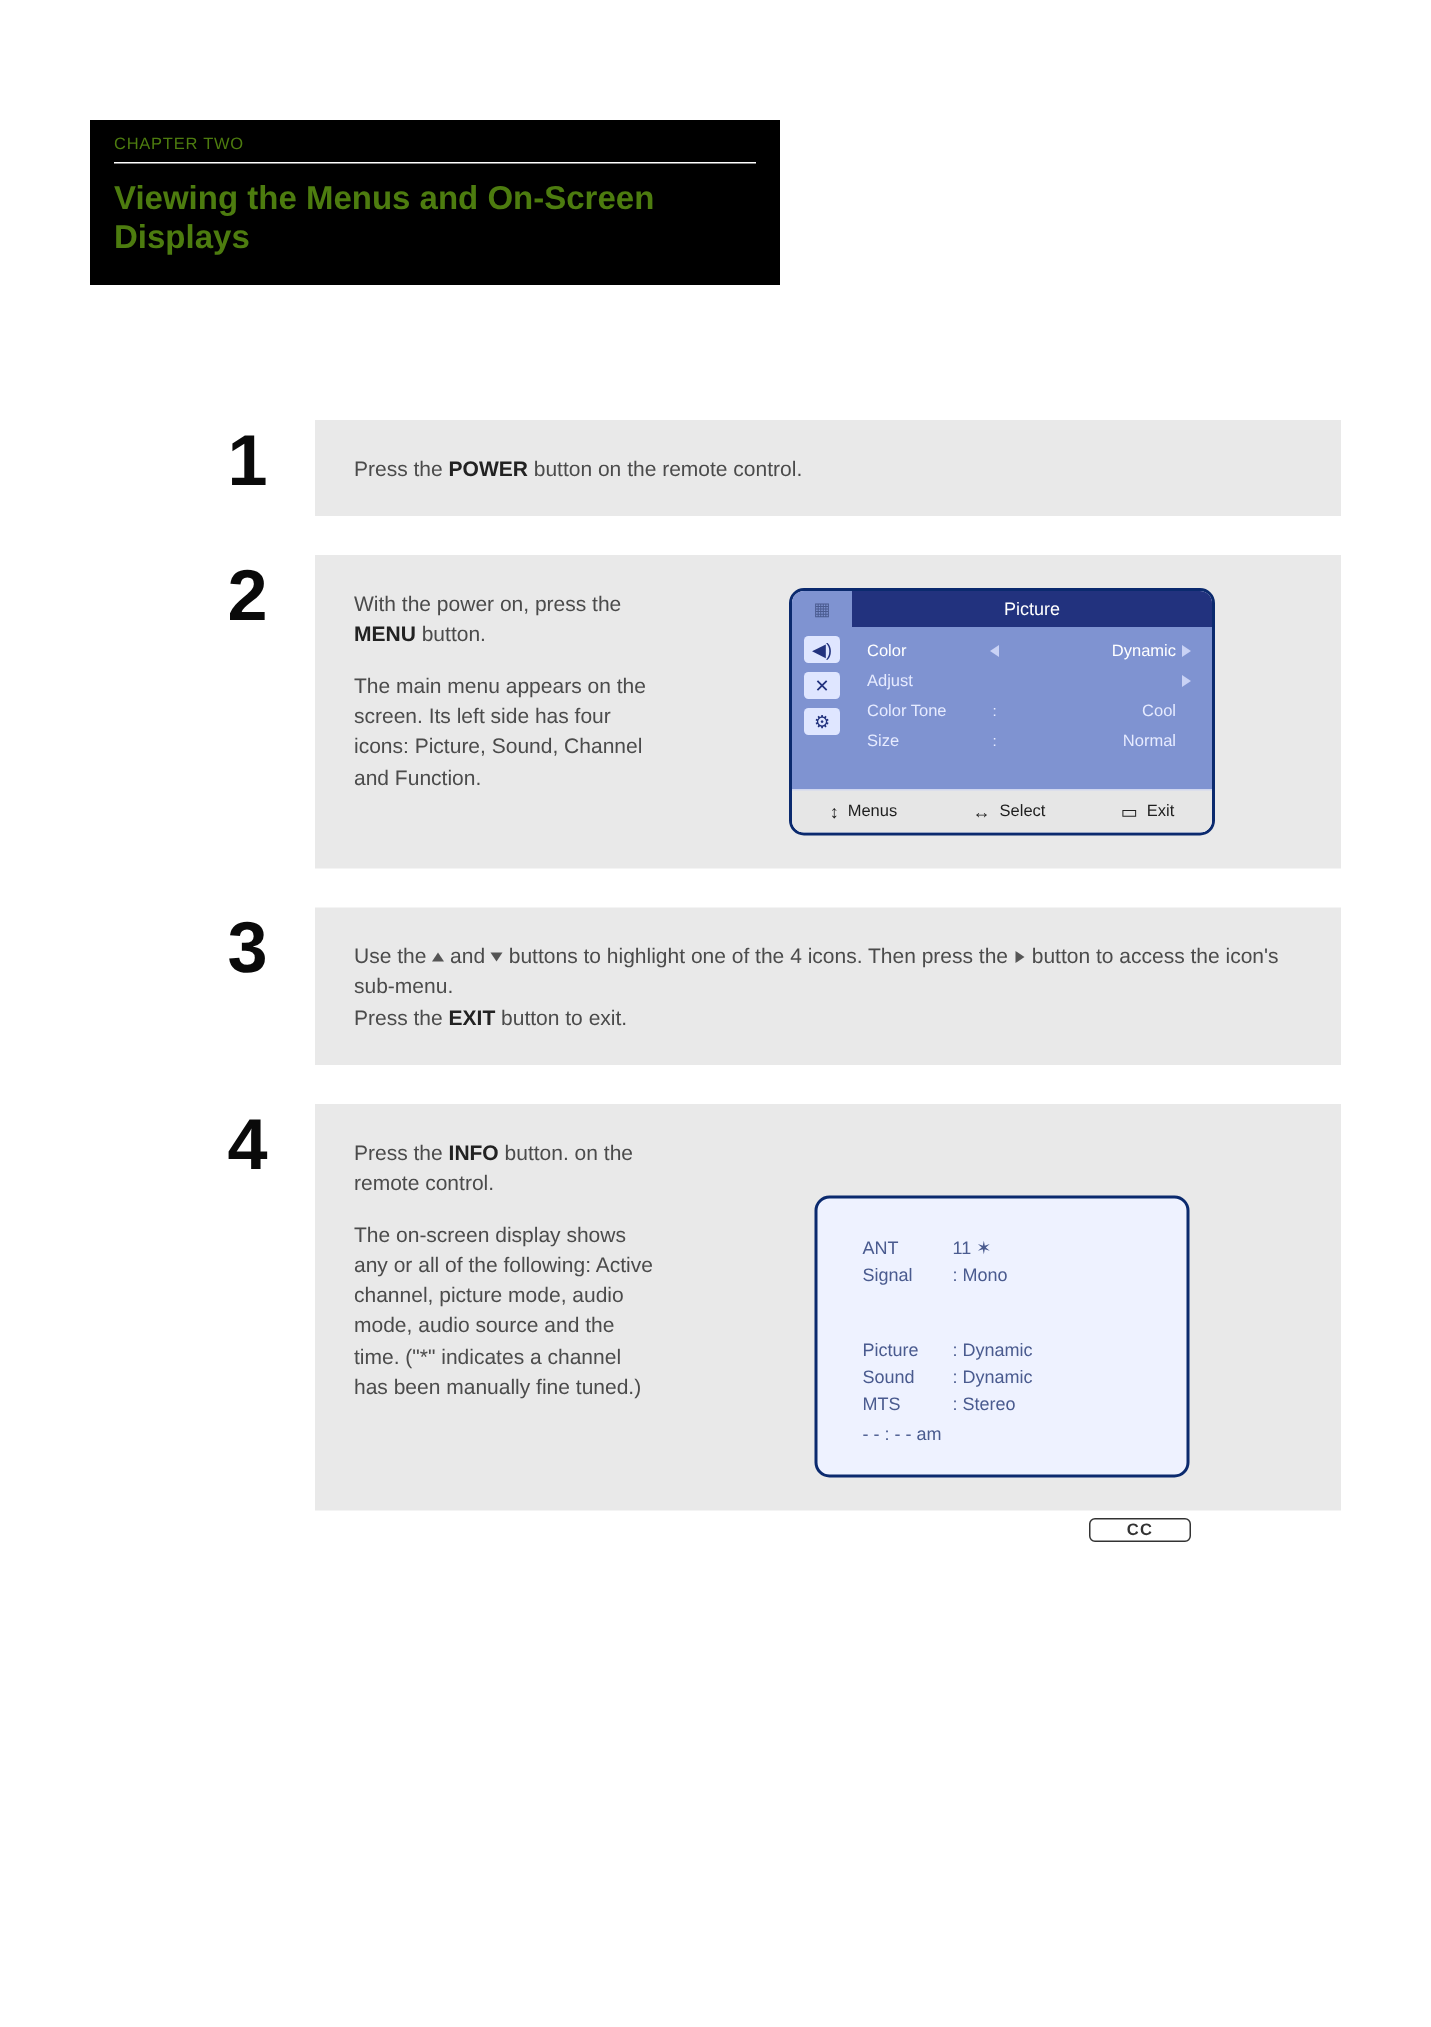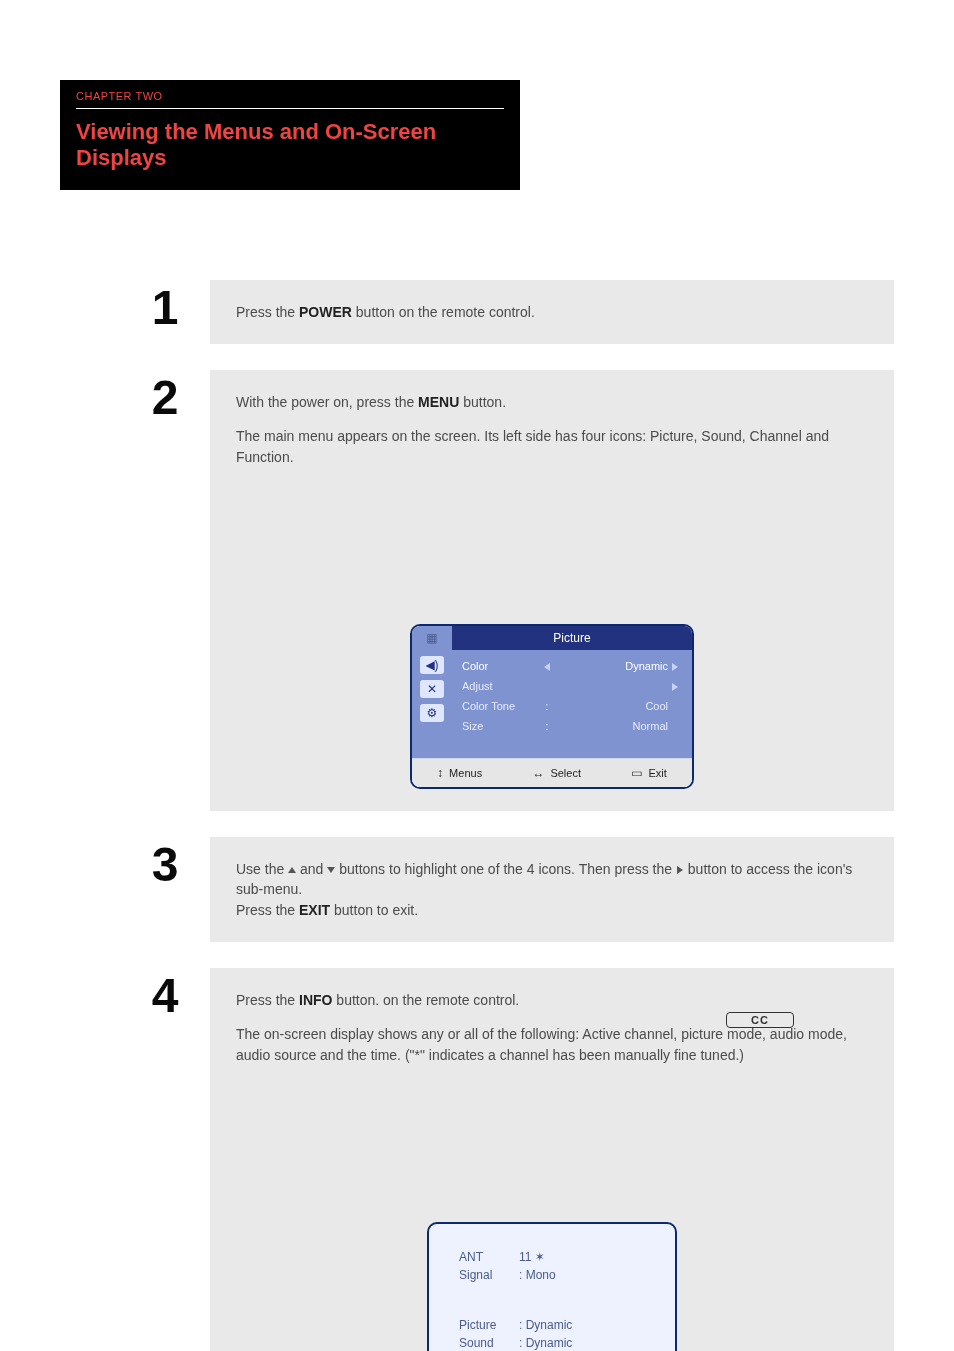--- a/index.html
+++ b/index.html
@@ -15,21 +15,21 @@
     margin: 0 auto;
     position: relative;
     background: #fff;
     padding: 40px 60px 60px 60px;
     box-sizing: border-box;
   }
 
   
   .title-bar {
     background: #000;
-    color: #ef4444;
+    color: #4d7c0f;
     width: 460px;
     box-sizing: border-box;
     margin-top: 40px;
   }
   .title-bar .chapter {
     font-size: 11px;
     letter-spacing: 0.5px;
     padding: 10px 16px 0 16px;
   }
   .title-bar .divider {
@@ -72,21 +72,20 @@
 
   .step-body {
     flex: 1 1 auto;
     background: #e9e9e9;
     padding: 22px 26px;
     box-sizing: border-box;
   }
   .step-body.with-panel {
     display: flex;
     gap: 32px;
-    flex-direction: column;
   }
   .step-text {
     flex: 0 0 200px;
     font-size: 14px;
     line-height: 1.45;
     color: #4b4b4b;
   }
   .step-text.single {
     flex: 1 1 auto;
   }
@@ -198,20 +197,21 @@
   
   .info-panel {
     border: 2px solid #0b2a6e;
     border-radius: 10px;
     background: #eef2ff;
     width: 250px;
     padding: 24px 30px 18px 30px;
     font-size: 12px;
     color: #4a5b8f;
     box-sizing: border-box;
+    margin-top: 39px;
   }
   .info-panel .section {
     margin-bottom: 32px;
   }
   .info-panel .section:last-child { margin-bottom: 0; }
   .info-panel .line { display: flex; height: 18px; align-items: center; }
   .info-panel .line .k { flex: 0 0 60px; }
   .info-panel .line .v { flex: 1; }
   .info-panel .time-line { margin-top: 2px; }
 

